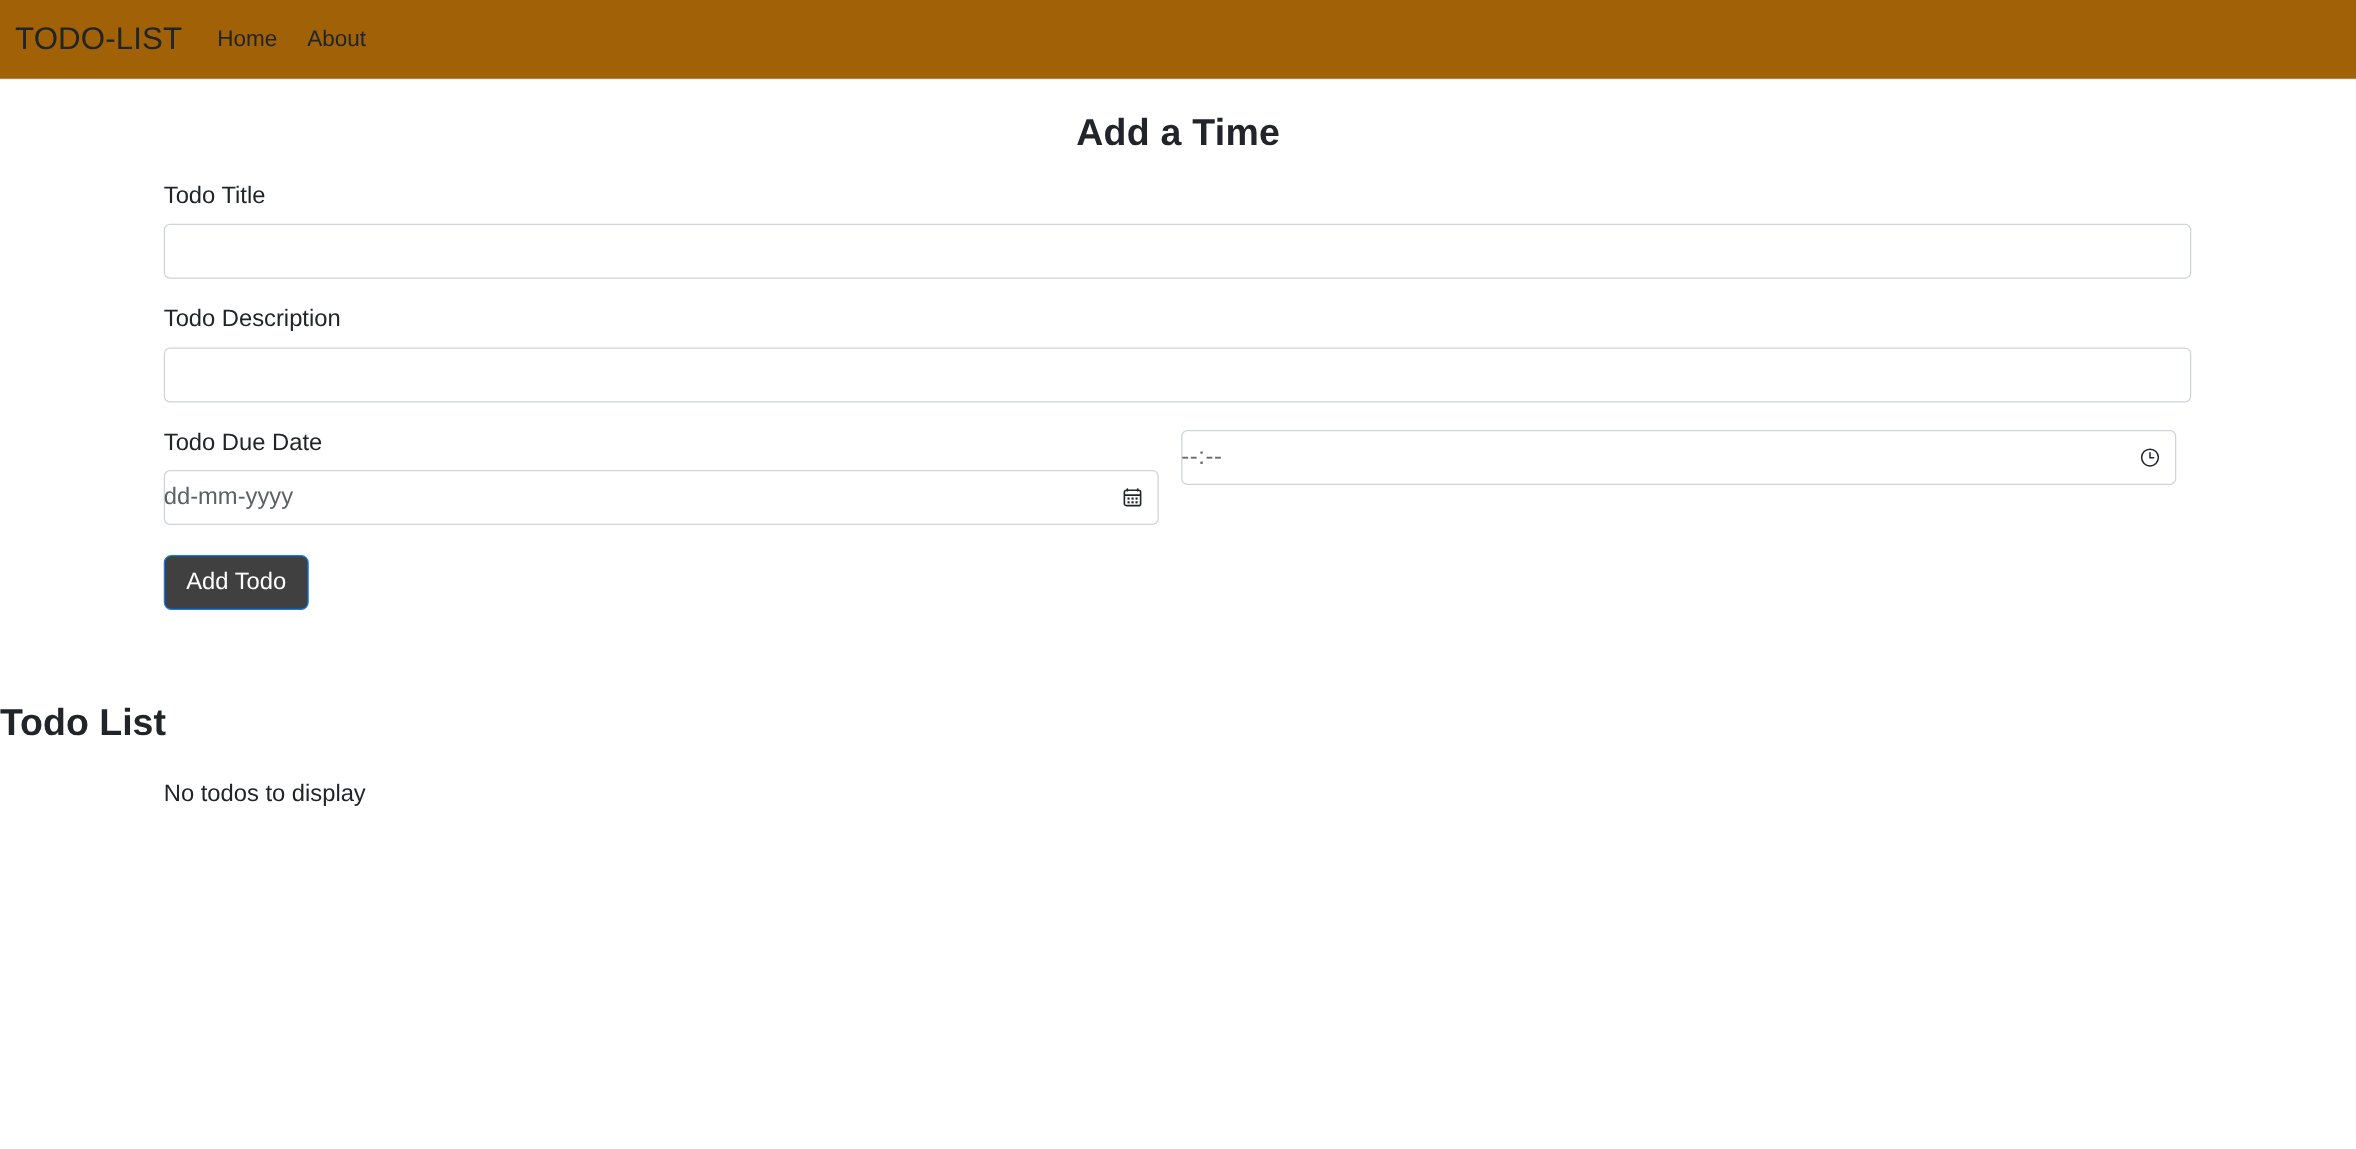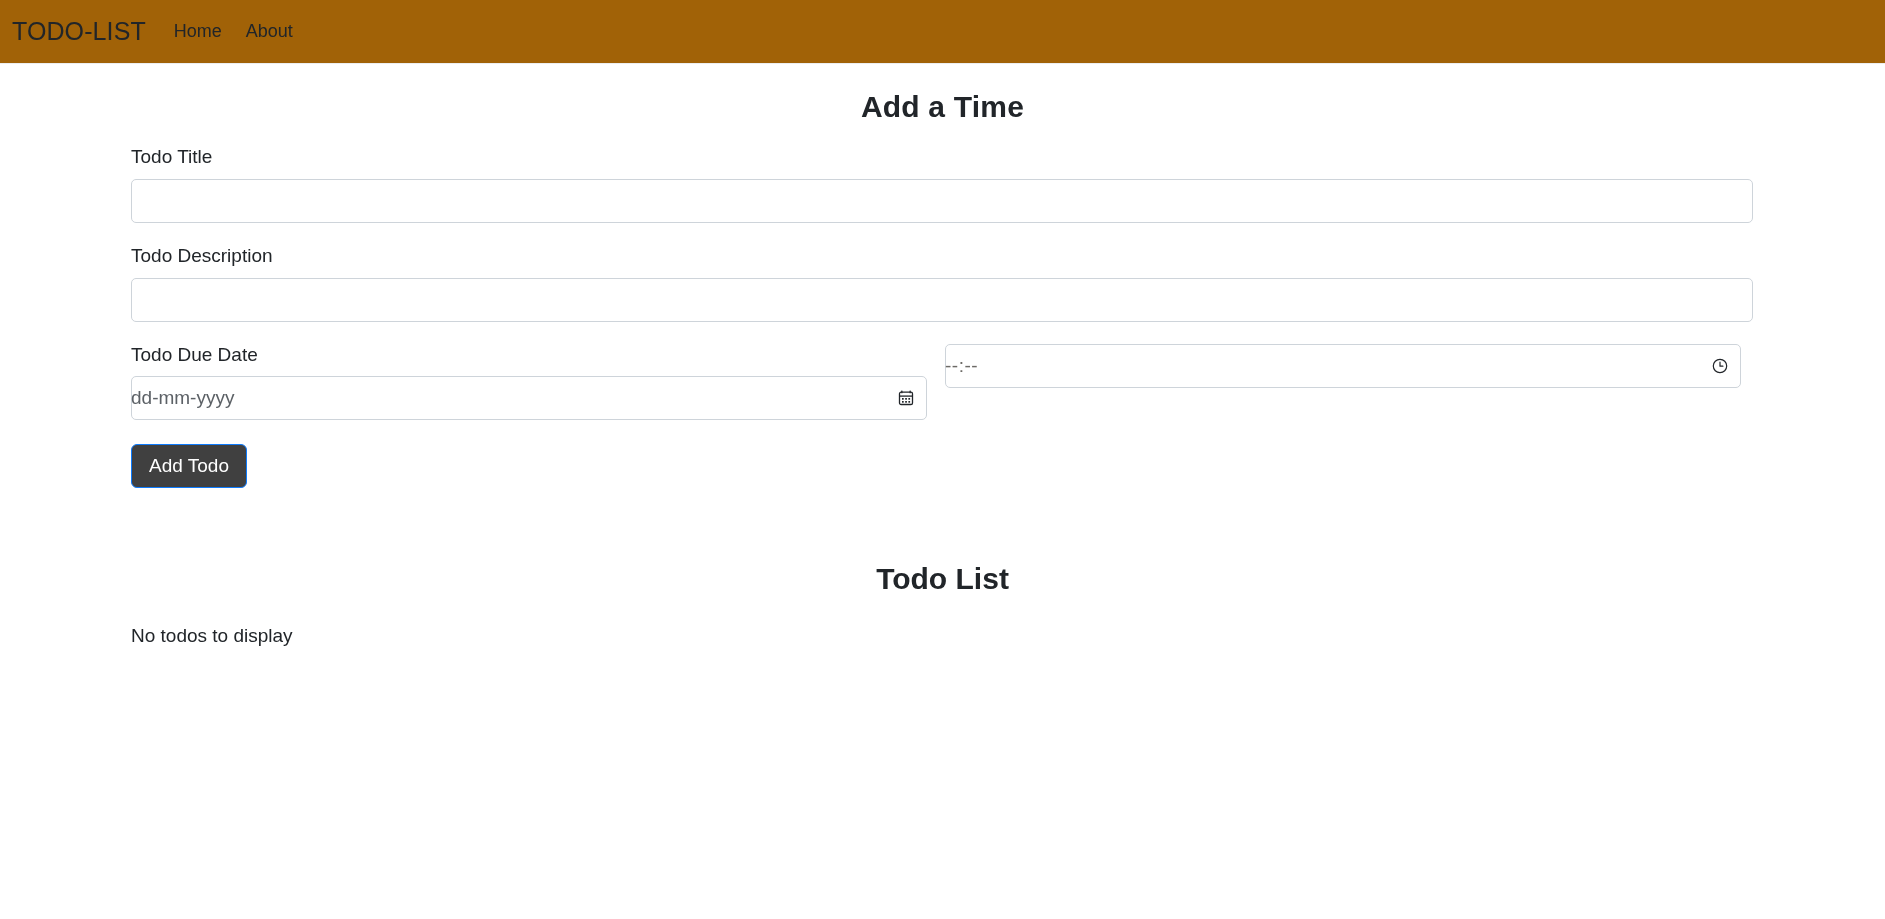--- a/index.html
+++ b/index.html
@@ -135,21 +135,20 @@
     color: #ffffff;
     font-size: 19px;
     font-family: inherit;
     padding: 9px 17px;
     border-radius: 6px;
     cursor: pointer;
     line-height: 1.25;
   }
 
   .list-title {
-    text-align: center;
     font-size: 30px;
     font-weight: bold;
     color: #212529;
     margin: 74px 0 0 0;
   }
   .empty-msg {
     margin: 29px 0 0 131px;
     font-size: 19px;
     color: #212529;
   }

